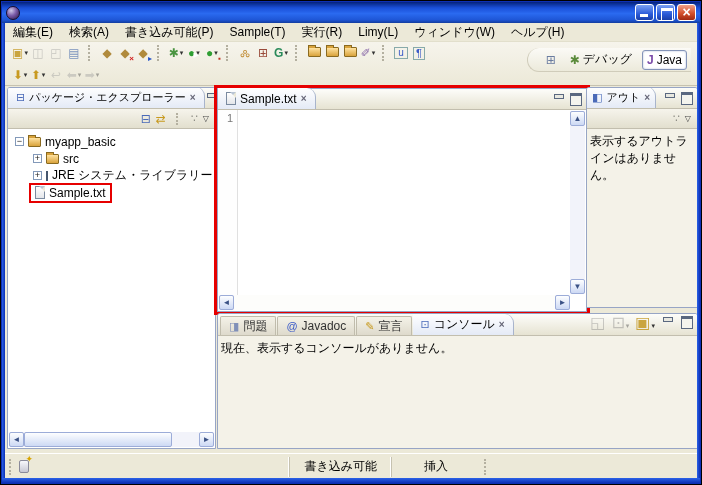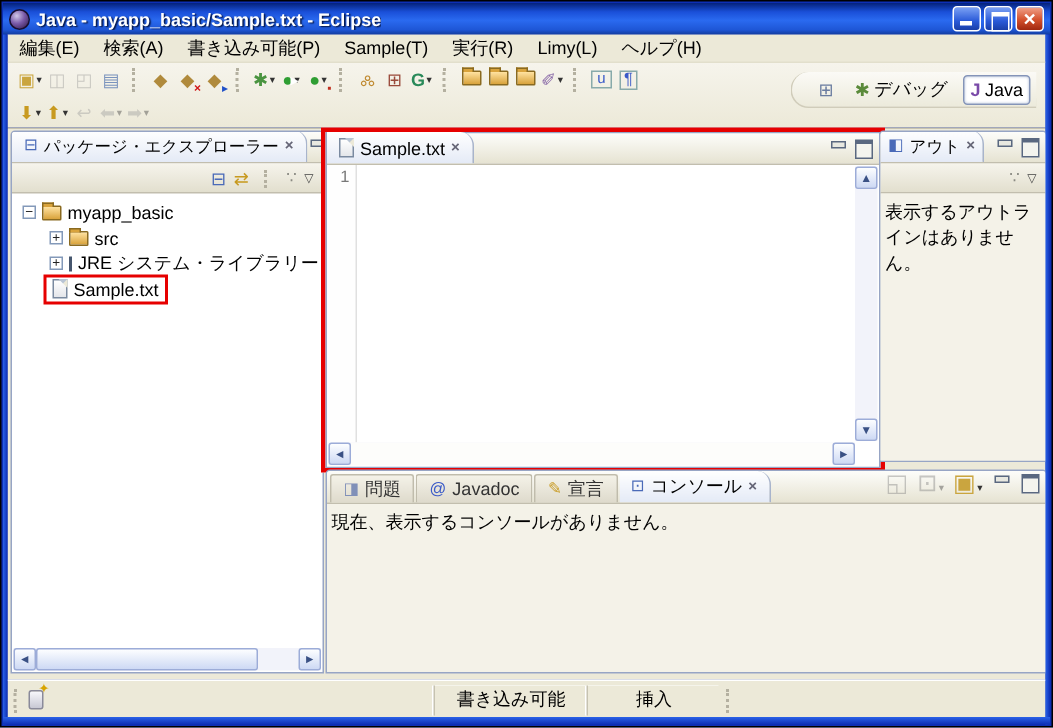--- a/index.html
+++ b/index.html
@@ -140,35 +140,35 @@
     background:linear-gradient(90deg,#2a62e8,#0d2fb4); }
   .sideframe.l { left:1px; } .sideframe.r { right:1px; }
 </style>
 </head>
 <body>
 
 <div class="screen">
 
   <div class="titlebar">
     <span class="app-icon"></span>
-    <span class="title-text">Java - myapp_basic/Sample.txt - Eclipse</span>
     <span class="winbtns">
       <span class="wb min"></span>
       <span class="wb max"></span>
       <span class="wb close"></span>
     </span>
   </div>
 
   <div class="menubar">
     <span class="mi">編集(E)</span>
     <span class="mi">検索(A)</span>
     <span class="mi">書き込み可能(P)</span>
     <span class="mi">Sample(T)</span>
     <span class="mi">実行(R)</span>
     <span class="mi">Limy(L)</span>
+    <span class="mi">ウィンドウ(W)</span>
     <span class="mi">ヘルプ(H)</span>
   </div>
 
   <div class="toolbar">
     <div class="tbrow">
       <span class="tbtn">
           <span class="g ic" style="color:#caa53f">▣</span>
           <span class="dd"></span>
         </span>
       <span class="tbtn disabled">

